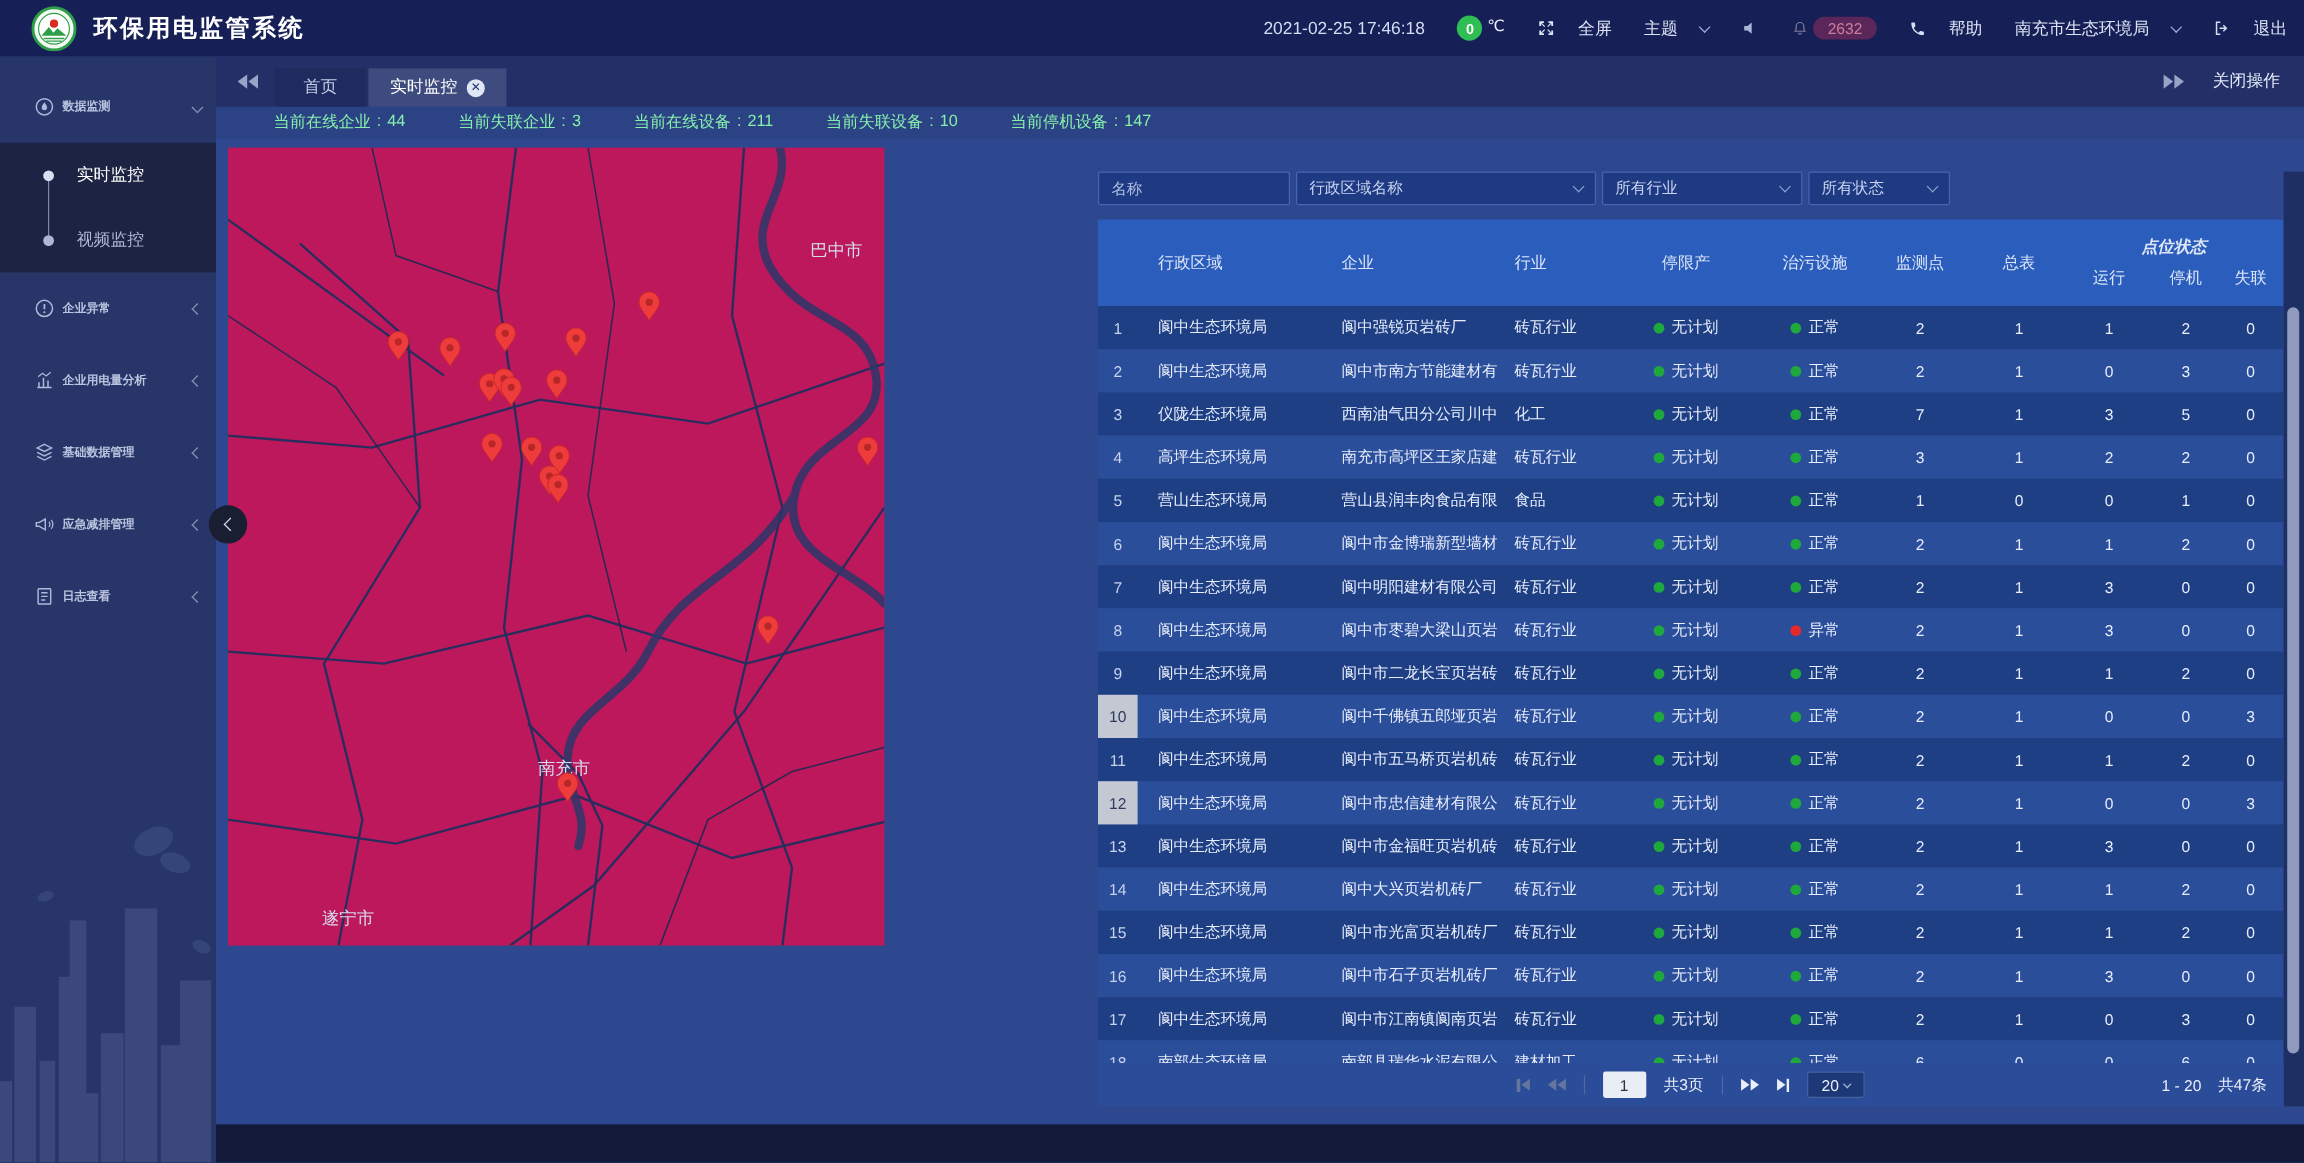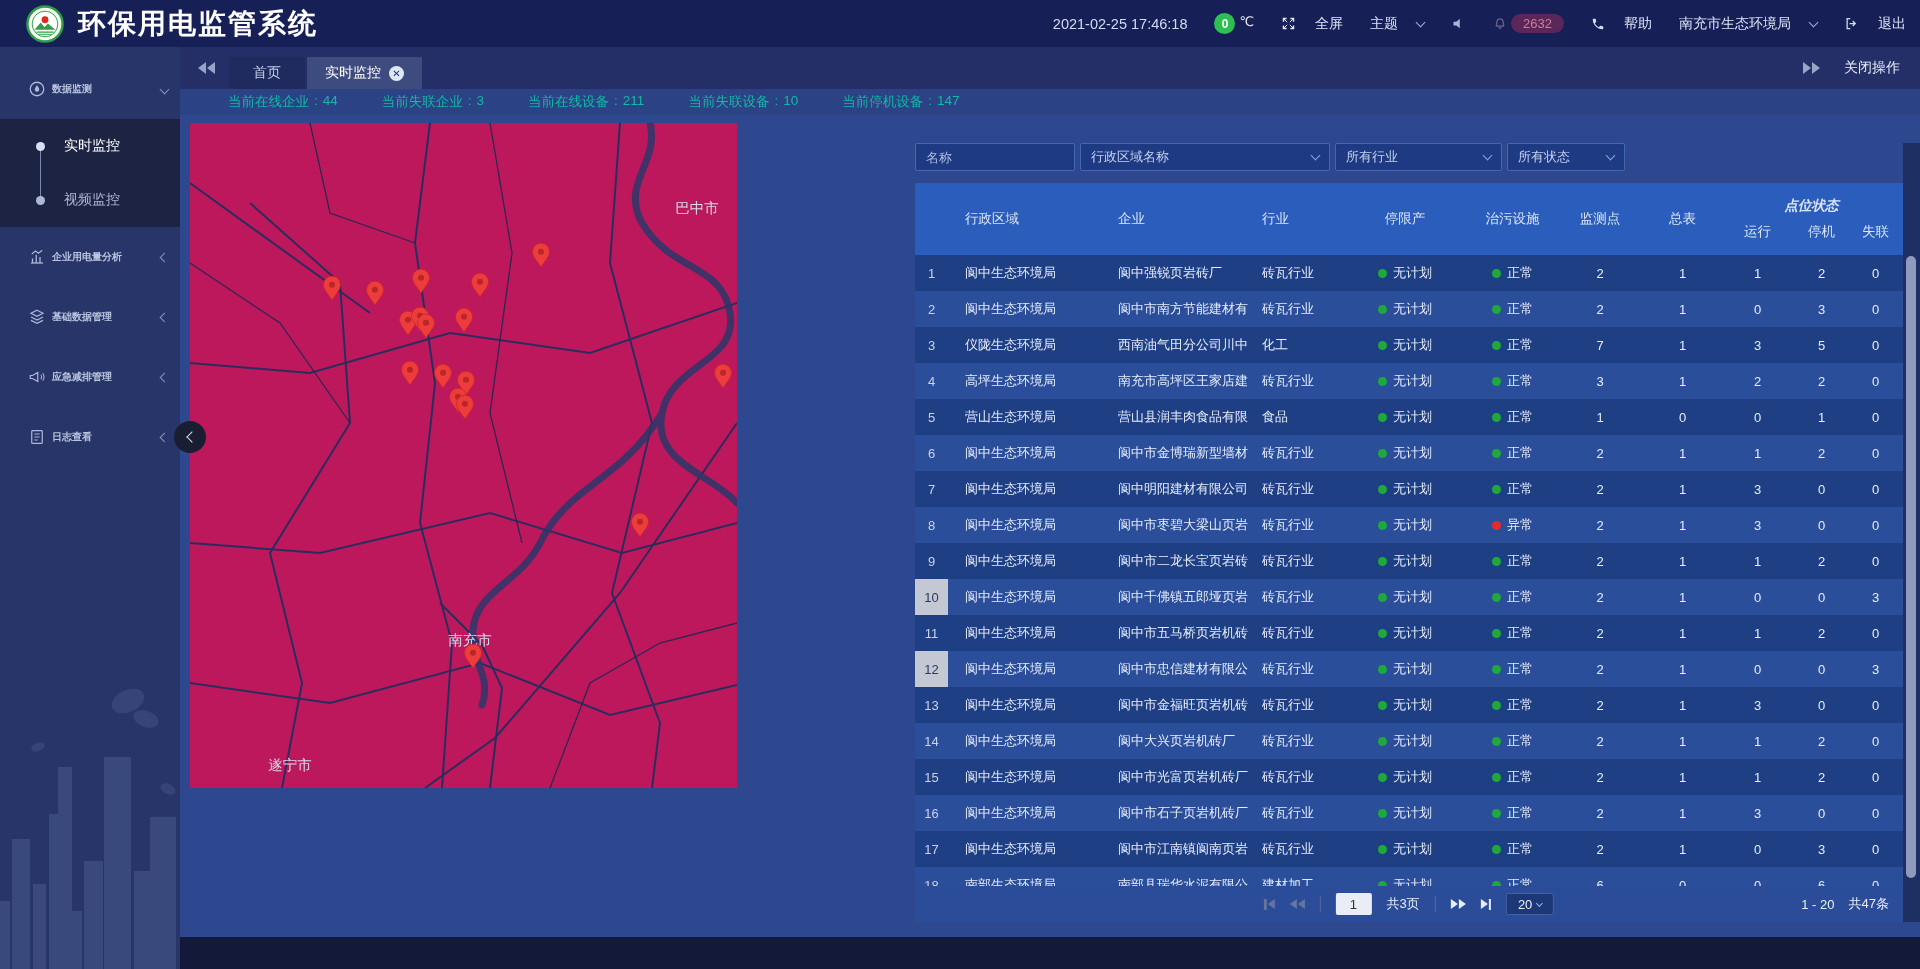--- a/index.html
+++ b/index.html
@@ -4,21 +4,21 @@
 <style>
   * { margin:0; padding:0; box-sizing:border-box; }
   html,body { background:#0e1430; }
   body { font-family:"Liberation Sans","DejaVu Sans",sans-serif; }
   #app { position:relative; width:1920px; height:969px; overflow:hidden; background:#2E4890; }
 
   
   .header { position:absolute; left:0; top:0; width:1920px; height:47px; background:#161F56;
             display:flex; align-items:center; padding:0 14px 0 26px; z-index:20; }
   .logo { width:38px; height:38px; flex:0 0 auto; }
-  .app-title { color:#FFFFFF; font-size:28px; font-weight:bold; letter-spacing:2px; margin-left:14px; }
+  .app-title { color:#FFFFFF; font-size:20px; font-weight:bold; letter-spacing:2px; margin-left:14px; }
   .header-right { margin-left:auto; display:flex; align-items:center; gap:27px; }
   .h-item { display:flex; align-items:center; gap:19px; color:#DDE4F6; font-size:14px; cursor:pointer; white-space:nowrap; }
   .h-datetime { color:#D3DCF2; font-size:14.5px; cursor:default; }
   .temp-wrap { display:flex; align-items:flex-start; gap:4px; cursor:default; }
   .temp-circle { width:21px; height:21px; border-radius:50%; background:#2EBE54; color:#fff; font-size:12px;
                  font-weight:bold; display:flex; align-items:center; justify-content:center; }
   .temp-unit { color:#E8EEF8; font-size:13px; margin-top:1px; }
   .chev-down { display:inline-block; width:7px; height:7px; border-left:1.6px solid #9FB0DA; border-bottom:1.6px solid #9FB0DA;
                transform:rotate(-45deg); margin-top:-3px; }
   .badge-wrap { display:flex; align-items:center; gap:4px; cursor:pointer; }
@@ -55,21 +55,21 @@
   .tabbar-right { margin-left:auto; align-self:center; display:flex; align-items:center; gap:24px; padding-right:20px; }
   .close-ops { color:#E6ECF8; font-size:14px; cursor:pointer; }
   .dbl-arrow { display:flex; gap:1px; }
   .tri { width:0; height:0; border-top:6px solid transparent; border-bottom:6px solid transparent; }
   .tri.l { border-right:8px solid #98A4C6; }
   .tri.r { border-left:8px solid #98A4C6; }
 
   
   .statsrow { position:absolute; left:180px; top:89px; width:1740px; height:26px; background:#2B4284;
               display:flex; align-items:center; padding-left:48px; gap:44px; }
-  .stat { color:#14b8a6; font-size:13.5px; display:flex; gap:5px; }
+  .stat { color:#86efac; font-size:13.5px; display:flex; gap:5px; }
 
   
   .map { position:absolute; left:190px; top:123px; width:547px; height:665px; background:#be185d; overflow:hidden; }
   .collapse-handle { position:absolute; left:174px; top:421px; width:32px; height:32px; border-radius:50%;
                      background:#191E33; z-index:12; display:flex; align-items:center; justify-content:center; cursor:pointer; }
   .collapse-handle .chev-left { border-color:#D8DEEE; width:8px; height:8px; margin-left:3px; }
 
   
   .fbox { position:absolute; top:143px; height:28px; background:#1E3A83; border:1px solid #4565B5; border-radius:2px;
           display:flex; align-items:center; padding:0 10px; color:#C6D2F0; font-size:13px; }
@@ -246,20 +246,31 @@
             <span class="bullet"></span>
             <span>实时监控</span>
           </div>
           <div class="sitem">
             <span class="bullet"></span>
             <span>视频监控</span>
           </div>
         </div>
         <div class="sgroup">
           <span class="sicon">
+            <svg width="18" height="18" viewBox="0 0 24 24">
+              <circle cx="12" cy="12" r="9" fill="none" stroke="#AEB9DA" stroke-width="1.7"></circle>
+              <path d="M12 7v6" stroke="#AEB9DA" stroke-width="1.9"></path>
+              <circle cx="12" cy="16.3" r="1.2" fill="#AEB9DA"></circle>
+            </svg>
+          </span>
+          <span class="slabel">企业异常</span>
+          <span class="schev chev-left"></span>
+        </div>
+        <div class="sgroup">
+          <span class="sicon">
             <svg width="18" height="18" viewBox="0 0 24 24" fill="none" stroke="#AEB9DA" stroke-width="1.7">
               <path d="M4 20h16"></path>
               <path d="M6 20v-6 M11 20V9 M16 20v-8"></path>
               <path d="M5 8l5-4 4 3 5-4" stroke-width="1.4"></path>
             </svg>
           </span>
           <span class="slabel">企业用电量分析</span>
           <span class="schev chev-left"></span>
         </div>
         <div class="sgroup">

